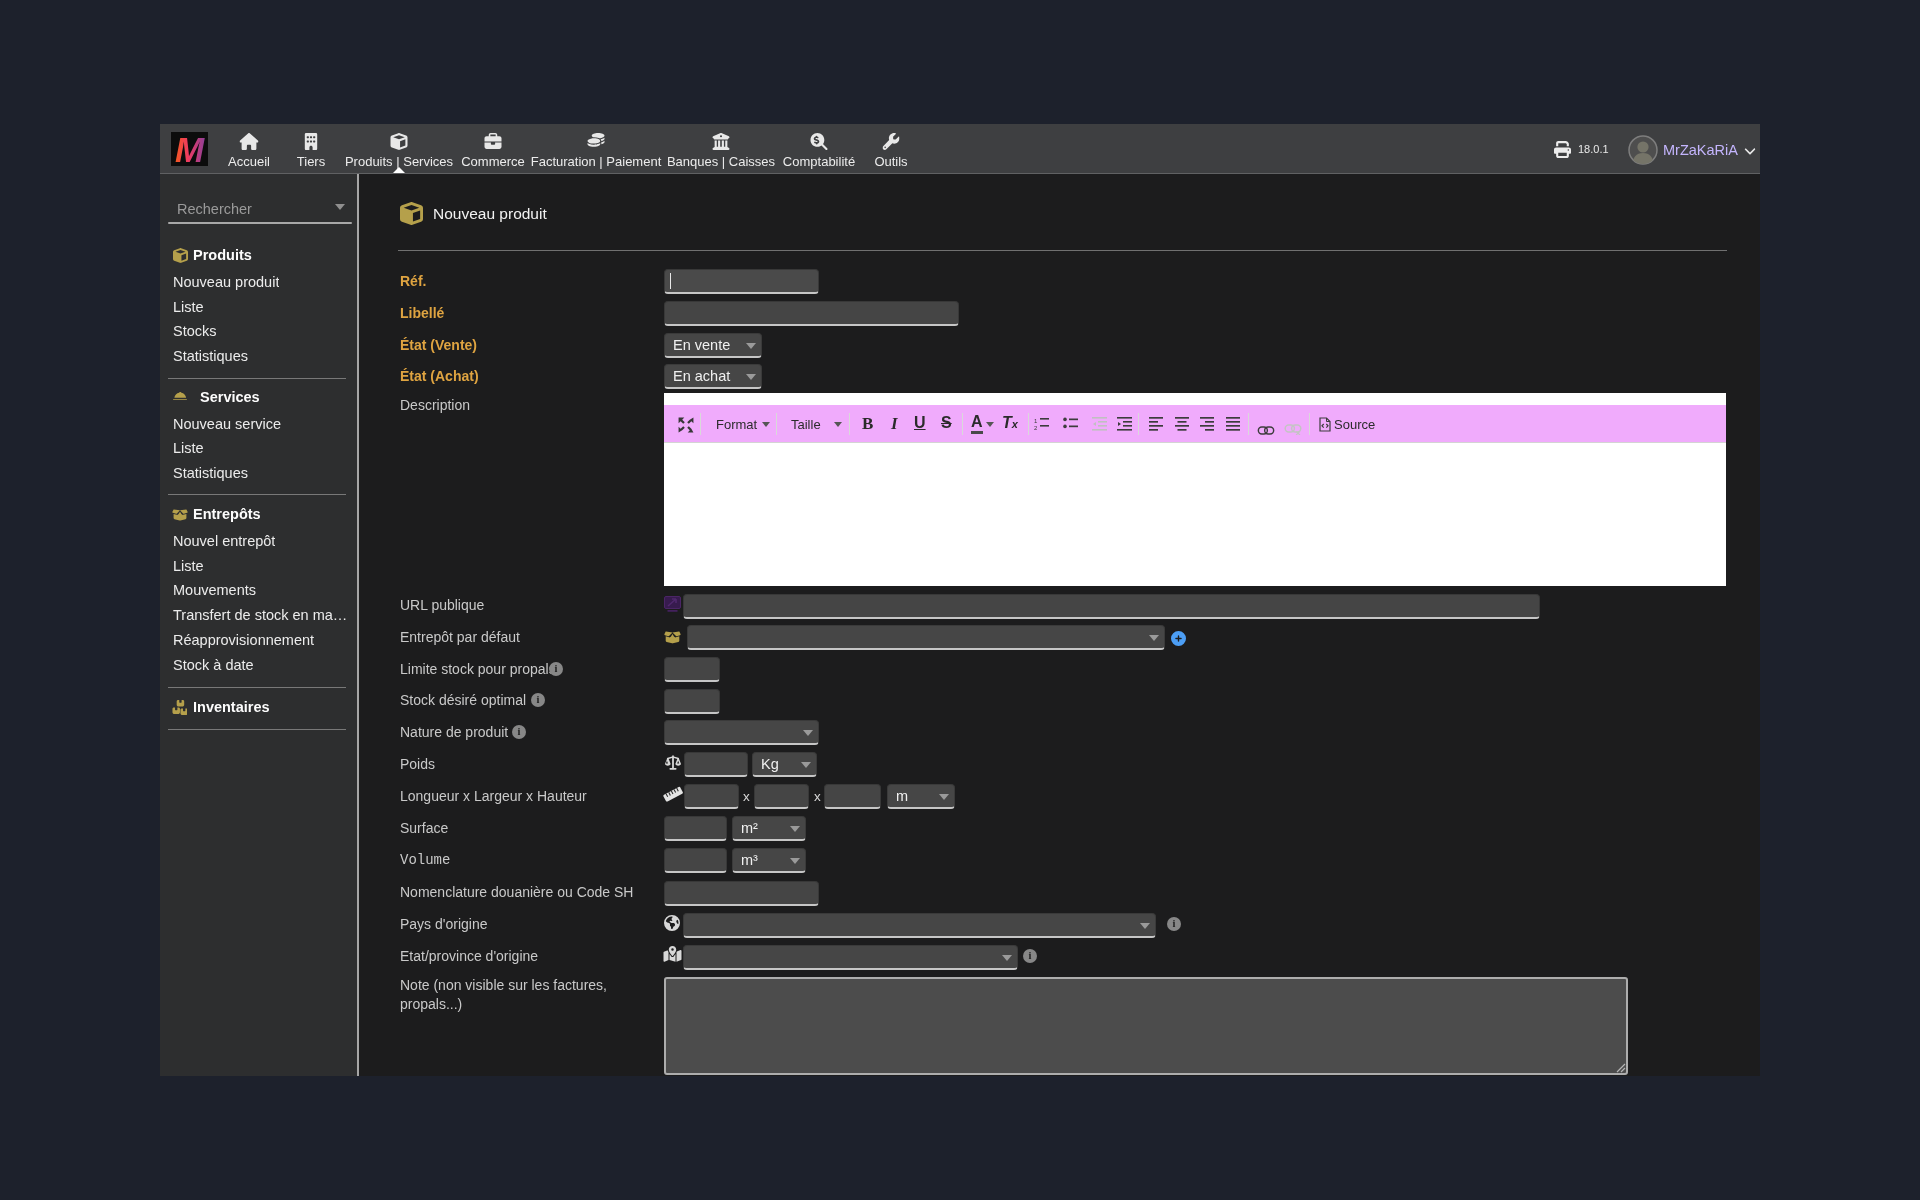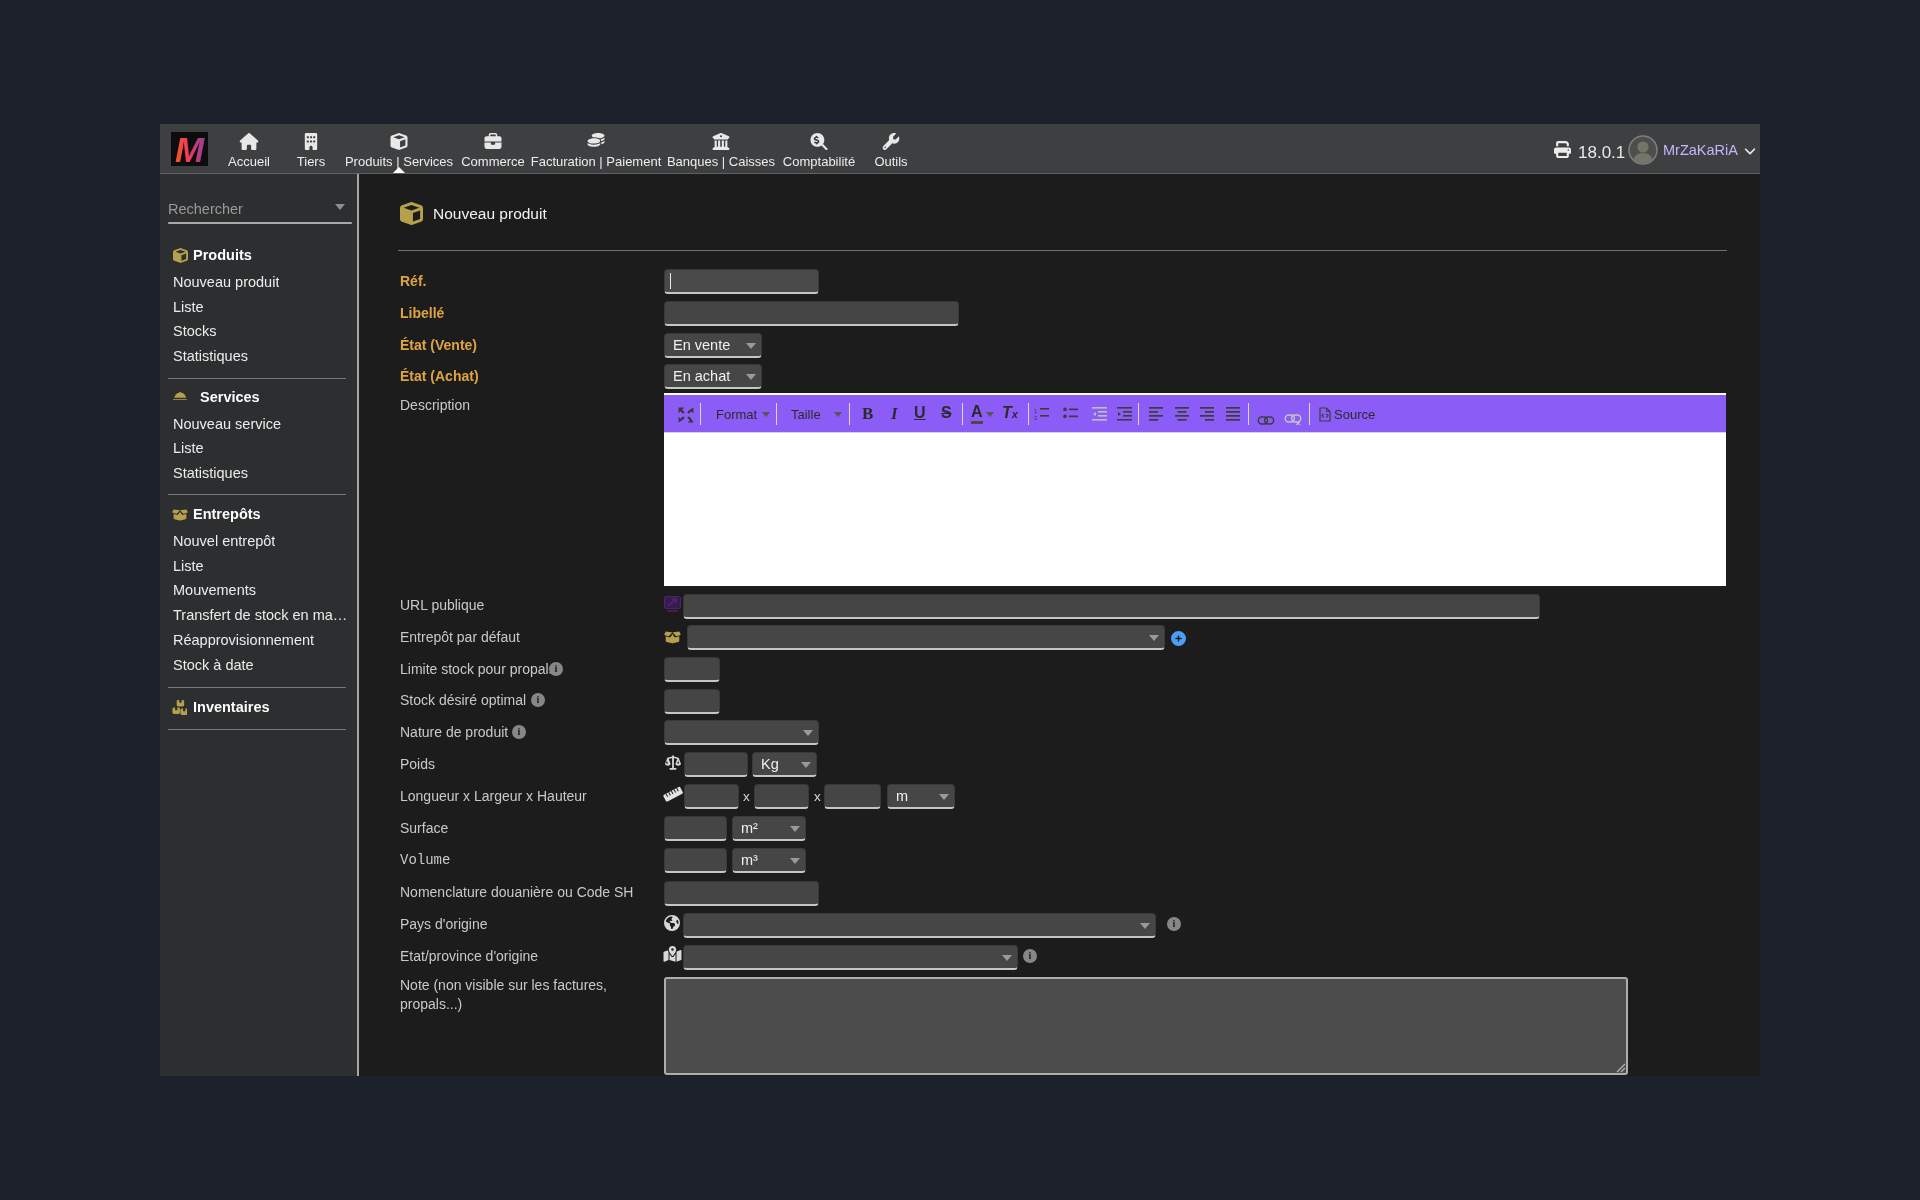--- a/index.html
+++ b/index.html
@@ -20,21 +20,21 @@
 .lab { position:absolute; left:228px; color:#c9c9c9; font-size:14px; white-space:nowrap;padding-left:12px; }
 .req { color:#dfa441; font-weight:bold; }
 .inp { position:absolute; background:#454545; border-top:1px solid #383838; border-left:1px solid #383838; border-right:1px solid #383838; border-bottom:2px solid #c6c6c6; border-radius:4px; }
 .sel { position:absolute; background:#464646; border-top:1px solid #3a3a3a; border-left:1px solid #3a3a3a; border-right:1px solid #3a3a3a; border-bottom:2px solid #c6c6c6; border-radius:4px; color:#f0f0f0; font-size:14.5px; }
 .sel .txt { position:absolute; left:8px; top:3px; }
 .sel .sc { position:absolute; right:5px; top:9px; width:0; height:0; border-left:5.5px solid transparent; border-right:5.5px solid transparent; border-top:6.5px solid #9a9a9a; }
 .ib { position:absolute; width:14px; height:14px; border-radius:50%; background:#878787; color:#202020; font-size:10.5px; font-weight:bold; text-align:center; line-height:14px; font-family:"Liberation Serif",serif; }
 .xsep { position:absolute; color:#d8d8d8; font-size:13.5px; }
 .icn { position:absolute; }
 .cke { position:absolute; left:504px; top:269px; width:1062px; height:193px; background:#fff; }
-.cktb { position:absolute; left:0; top:2px; width:100%; height:38px; background:#8b5cf6; border-bottom:1px solid #d4d4d4; }
+.cktb { position:absolute; left:0; top:12px; width:100%; height:38px; background:#f0abfc; border-bottom:1px solid #d4d4d4; }
 .tbsep { position:absolute; top:8px; width:1px; height:22px; background:#d9d9d9; }
 .tbt { position:absolute; color:#2b2b2b; font-size:13px; }
 .tbc { position:absolute; width:0; height:0; border-left:4px solid transparent; border-right:4px solid transparent; border-top:5px solid #555; }
 .note { position:absolute; left:504px; top:853px; width:964px; height:98px; background:#4c4c4c; border:2px solid #adadad; border-radius:3px; }
 </style>
 </head>
 <body>
 <div class="app">
 
   <div class="nav">
@@ -96,41 +96,41 @@
       <span class="ic"><svg width="17" height="17" viewBox="0 0 512 512" fill="#e8e8e8">
             <path d="M352 320c88.4 0 160-71.6 160-160c0-15.3-2.2-30.1-6.2-44.2c-3.1-10.8-16.4-13.2-24.3-5.3l-76.8 76.8c-3 3-7.1 4.7-11.3 4.7L336 192c-8.8 0-16-7.2-16-16l0-57.4c0-4.2 1.7-8.3 4.7-11.3l76.8-76.8c7.9-7.9 5.4-21.2-5.3-24.3C382.1 2.2 367.3 0 352 0C263.6 0 192 71.6 192 160c0 19.1 3.4 37.5 9.5 54.5L19.9 396.1C7.2 408.8 0 426.1 0 444.1C0 481.6 30.4 512 67.9 512c18 0 35.3-7.2 48-19.9L297.5 310.5c17 6.2 35.4 9.5 54.5 9.5zM80 408a24 24 0 1 1 0 48 24 24 0 1 1 0-48z"></path>
           </svg></span>
       <span class="lb">Outils</span>
     </div>
     <div class="caret-up" style="left:233px;"></div>
 
     <span class="icn" style="left:1394px;top:17px;"><svg width="17" height="17" viewBox="0 0 512 512" fill="#ececec">
           <path d="M128 0C92.7 0 64 28.7 64 64l0 96 64 0 0-96 226.7 0L384 93.3l0 66.7 64 0 0-66.7c0-17-6.7-33.3-18.7-45.3L400 18.7C388 6.7 371.7 0 354.7 0L128 0zM384 352l0 32 0 64-256 0 0-64 0-16 0-16 256 0zm64 32l32 0c17.7 0 32-14.3 32-32l0-96c0-35.3-28.7-64-64-64L64 192c-35.3 0-64 28.7-64 64l0 96c0 17.7 14.3 32 32 32l32 0 0 64c0 35.3 28.7 64 64 64l256 0c35.3 0 64-28.7 64-64l0-64zM432 248a24 24 0 1 1 0 48 24 24 0 1 1 0-48z"></path>
         </svg></span>
-    <span class="icn" style="left:1418px;top:19px;color:#e8e8e8;font-size:17px;">18.0.1</span>
+    <span class="icn" style="left:1418px;top:19px;color:#e8e8e8;font-size:11px;">18.0.1</span>
     <span class="icn" style="left:1468px;top:11px;">
       <svg width="30" height="30" viewBox="0 0 30 30">
         <circle cx="15" cy="15" r="14" fill="#4e4e4e" stroke="#7e7e7e" stroke-width="1.5"></circle>
         <clipPath id="avc">
             <circle cx="15" cy="15" r="14"></circle>
           </clipPath>
         <g clip-path="url(#avc)" fill="#757468">
           <circle cx="15" cy="12" r="5.6"></circle>
           <path d="M15 18c-7 0-10 5-10 9l0 4 20 0 0-4c0-4-3-9-10-9z"></path>
         </g>
       </svg>
     </span>
     <span class="icn" style="left:1503px;top:18px;color:#c4b5fd;font-size:14.5px;">MrZaKaRiA</span>
     <span class="icn" style="left:1583px;top:20px;"><svg width="14" height="14" viewBox="0 0 448 512" fill="#e8e8e8">
           <path d="M201.4 374.6c12.5 12.5 32.8 12.5 45.3 0l160-160c12.5-12.5 12.5-32.8 0-45.3s-32.8-12.5-45.3 0L224 306.7 86.6 169.4c-12.5-12.5-32.8-12.5-45.3 0s-12.5 32.8 0 45.3l160 160z"></path>
         </svg></span>
   </div>
 
   <div class="sidebar">
-    <span class="sb" style="left:8px;top:27px;color:#9a9a9a;font-size:14.5px;">Rechercher</span>
+    <span class="sb" style="left:17px;top:27px;color:#9a9a9a;font-size:14.5px;">Rechercher</span>
     <span style="position:absolute;left:8px;top:48px;width:184px;border-top:2px solid #a8a8a8;border-radius:2px;"></span>
     <span style="position:absolute;left:175px;top:30px;width:0;height:0;border-left:5.5px solid transparent;border-right:5.5px solid transparent;border-top:6.5px solid #8f8f8f;"></span>
     <span class="icn" style="left:13px;top:74px;"><svg width="15" height="15" viewBox="0 0 512 512" fill="#b5a04b">
           <path d="M234.5 5.7c13.9-5 29.1-5 43.1 0l192 68.6C495 83.4 512 107.5 512 134.6l0 242.9c0 27-17 51.2-42.5 60.3l-192 68.6c-13.9 5-29.1 5-43.1 0l-192-68.6C17 428.6 0 404.5 0 377.4L0 134.6c0-27 17-51.2 42.5-60.3l192-68.6zM256 66L82.3 128 256 190l173.7-62L256 66zm32 368.6l160-57.1 0-188L288 246.6l0 188z"></path>
         </svg></span>
     <span class="sb sec" style="left:33px;top:73px;">Produits</span>
     <span class="sb slink" style="left:13px;top:100px;">Nouveau produit</span>
     <span class="sb slink" style="left:13px;top:125px;">Liste</span>
     <span class="sb slink" style="left:13px;top:149px;">Stocks</span>
     <span class="sb slink" style="left:13px;top:174px;">Statistiques</span>

